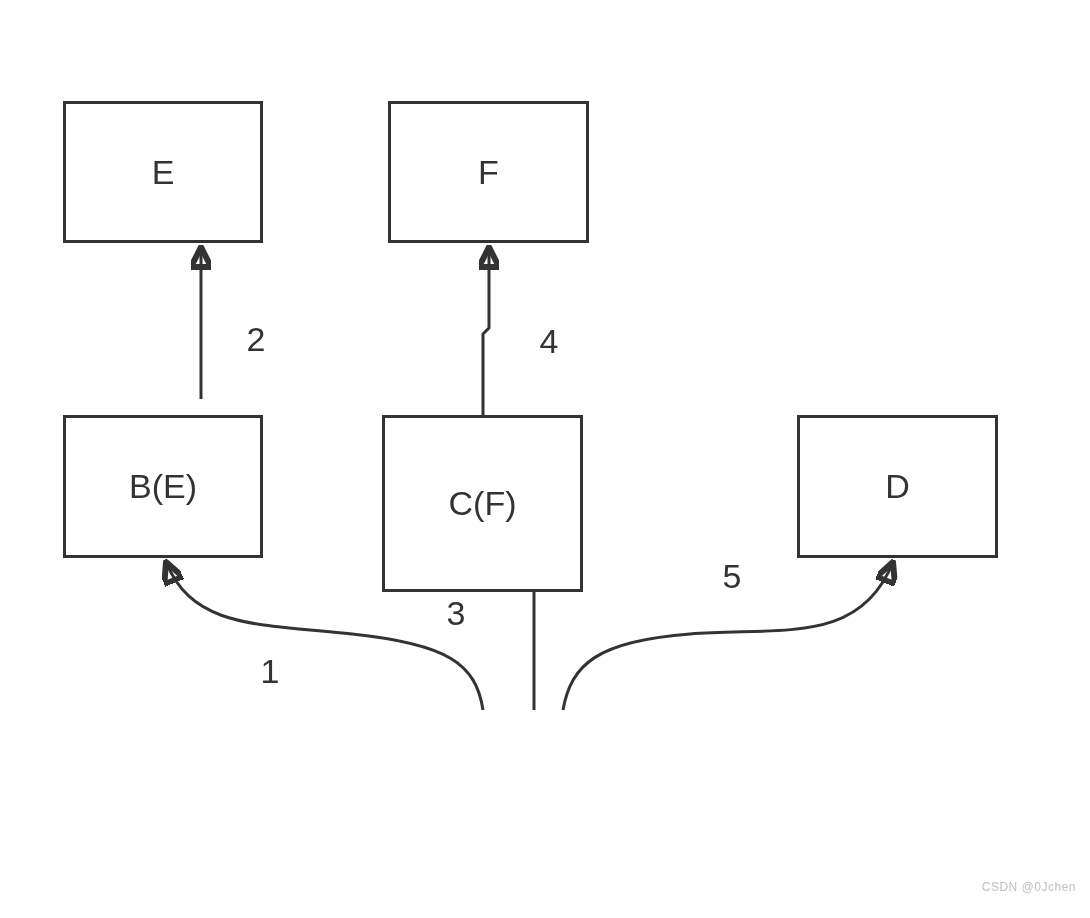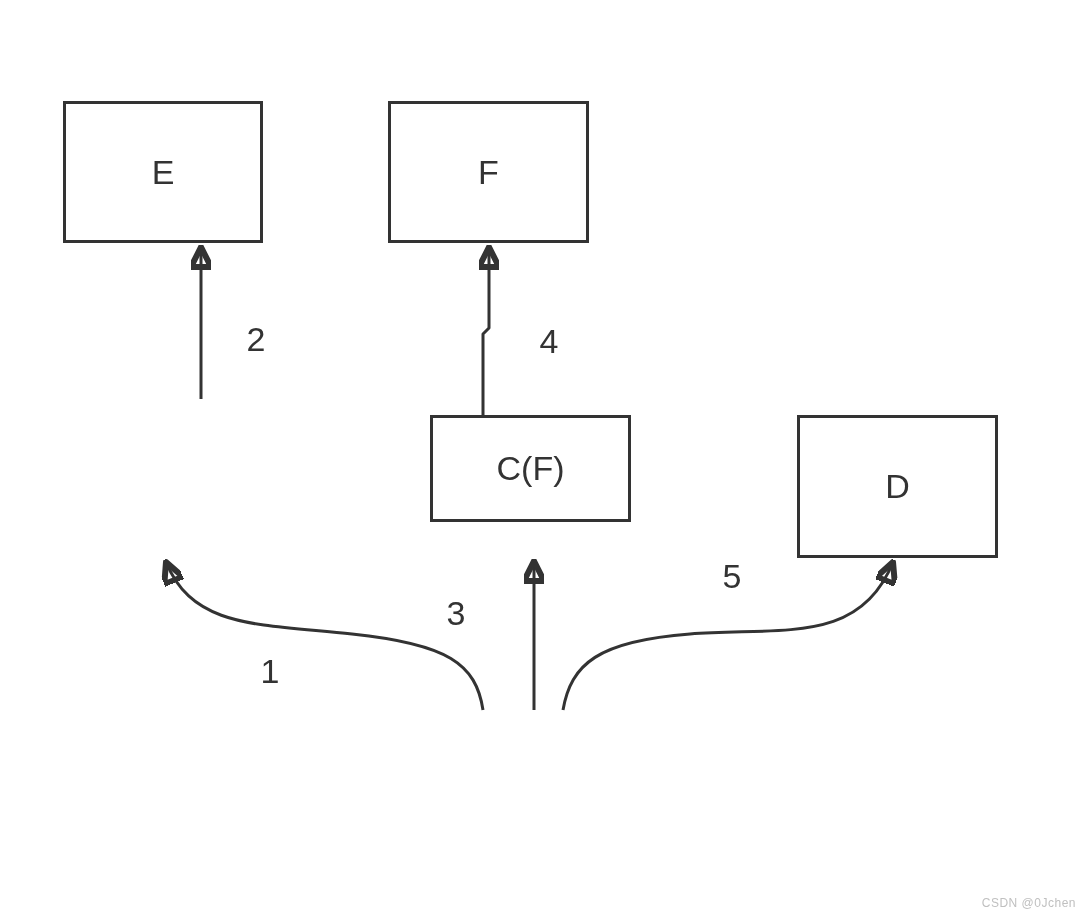--- a/index.html
+++ b/index.html
@@ -41,41 +41,41 @@
     border: 3px solid var(--stroke);
     display: flex;
     align-items: center;
     justify-content: center;
     font-size: 34px;
     color: var(--text);
   }
   .node-e { left: 63px;  top: 101px; }
   .node-f { left: 388px; top: 101px; width: 201px; }
   .node-b { left: 63px;  top: 415px; height: 143px; }
-  .node-c { left: 382px; top: 415px; width: 201px; height: 107px; margin-left: 48px; }
+  .node-c { left: 382px; top: 415px; width: 201px; height: 177px; }
   .node-d { left: 797px; top: 415px; width: 201px; height: 143px; }
   .node-a { left: 382px; top: 710px; }
 
   .edge-label {
     position: absolute;
     transform: translate(-50%, -50%);
     font-size: 34px;
     color: var(--text);
     white-space: nowrap;
   }
   .el-1 { left: 270px; top: 671px; }
   .el-2 { left: 256px; top: 339px; }
   .el-3 { left: 456px; top: 613px; }
   .el-4 { left: 549px; top: 341px; }
   .el-5 { left: 732px; top: 576px; }
 
   .watermark {
     position: absolute;
     right: 14px;
-    bottom: 8px;
+    bottom: 24px;
     font-size: 12px;
     color: var(--watermark);
     letter-spacing: 0.5px;
   }
 </style>
 </head>
 <body>
 
 <div class="canvas">
 
@@ -96,20 +96,23 @@
 
     <path d="M563 710 C571 664 598 641 690 634 C782 627 860 645 893 562" marker-end="url(#arrowhead)"></path>
   </svg>
 
   <div class="node node-e">
     <span>E</span>
   </div>
   <div class="node node-f">
     <span>F</span>
   </div>
+  <div class="node node-b">
+    <span>B(E)</span>
+  </div>
   <div class="node node-c">
     <span>C(F)</span>
   </div>
   <div class="node node-d">
     <span>D</span>
   </div>
 
   <div class="edge-label el-1">1</div>
   <div class="edge-label el-2">2</div>
   <div class="edge-label el-3">3</div>

